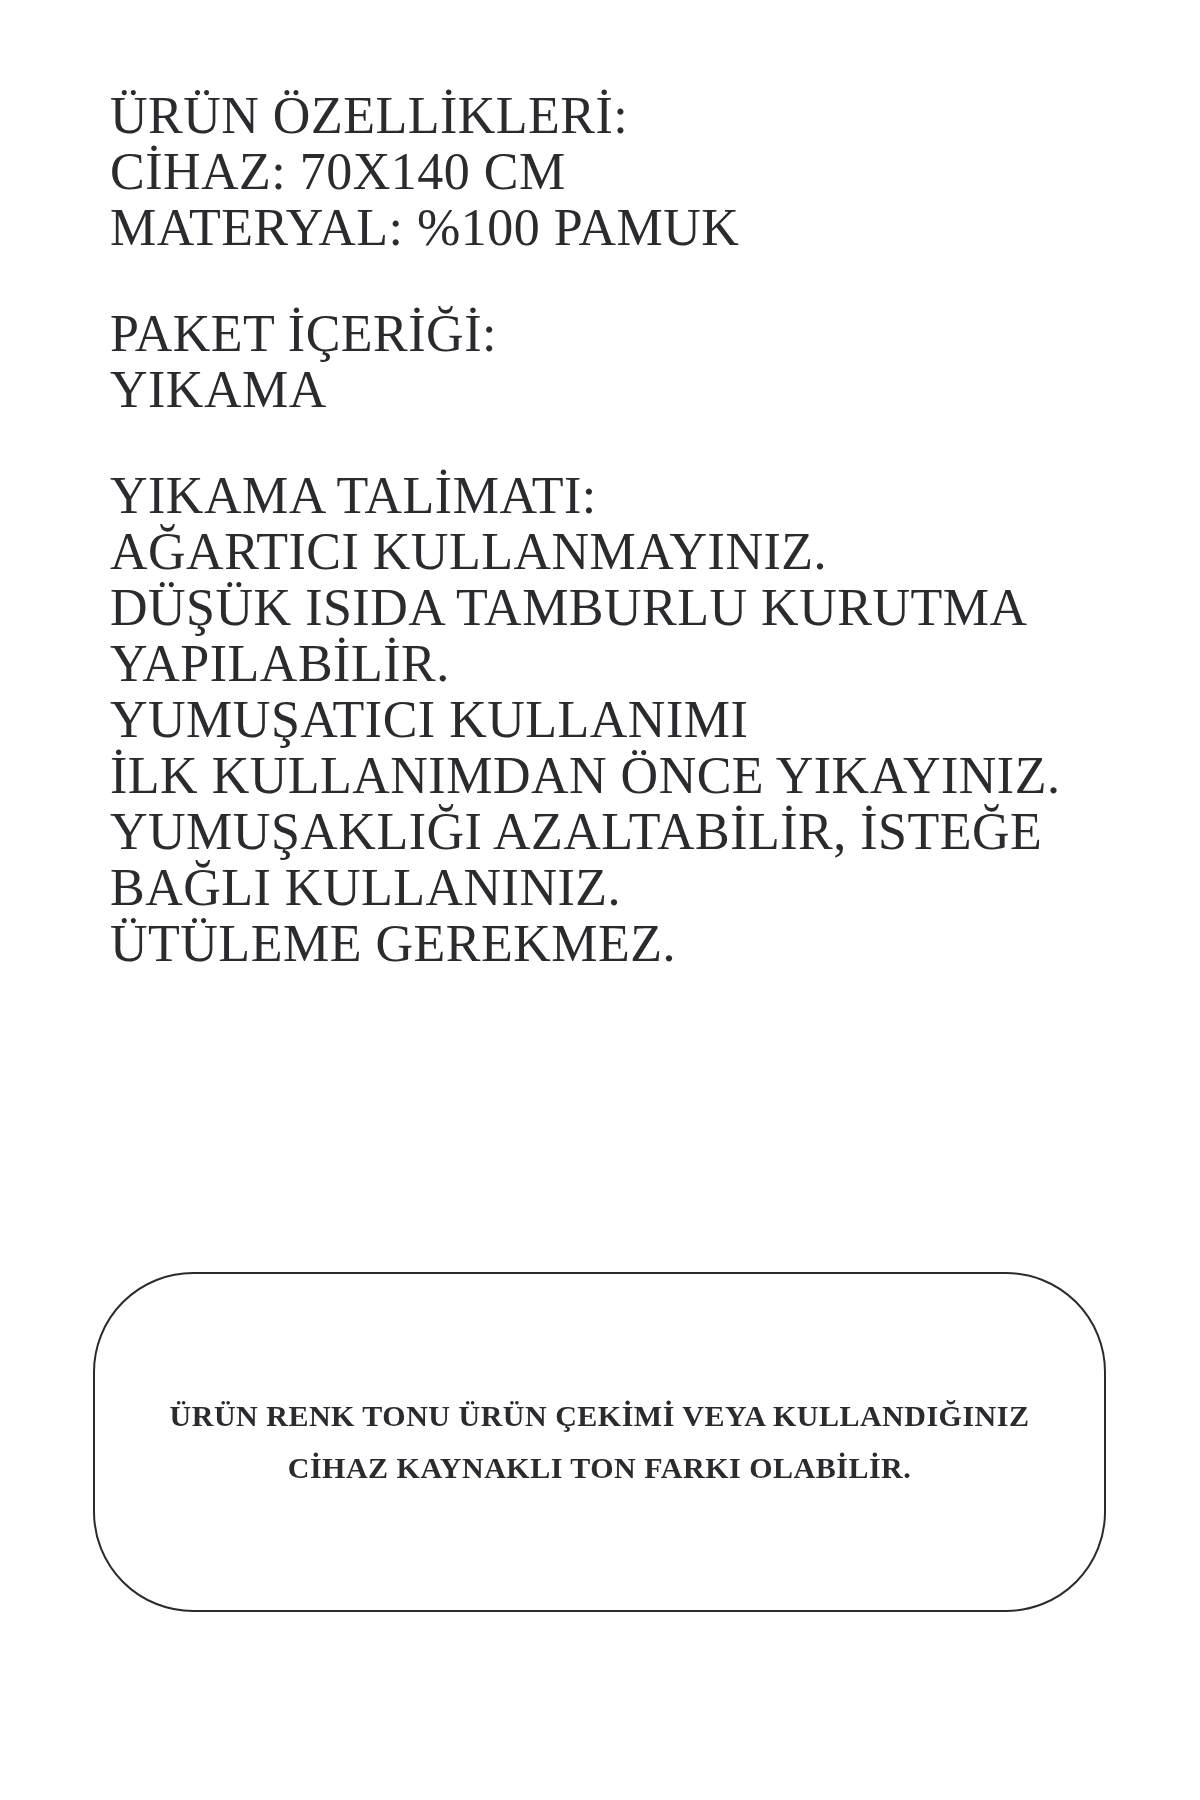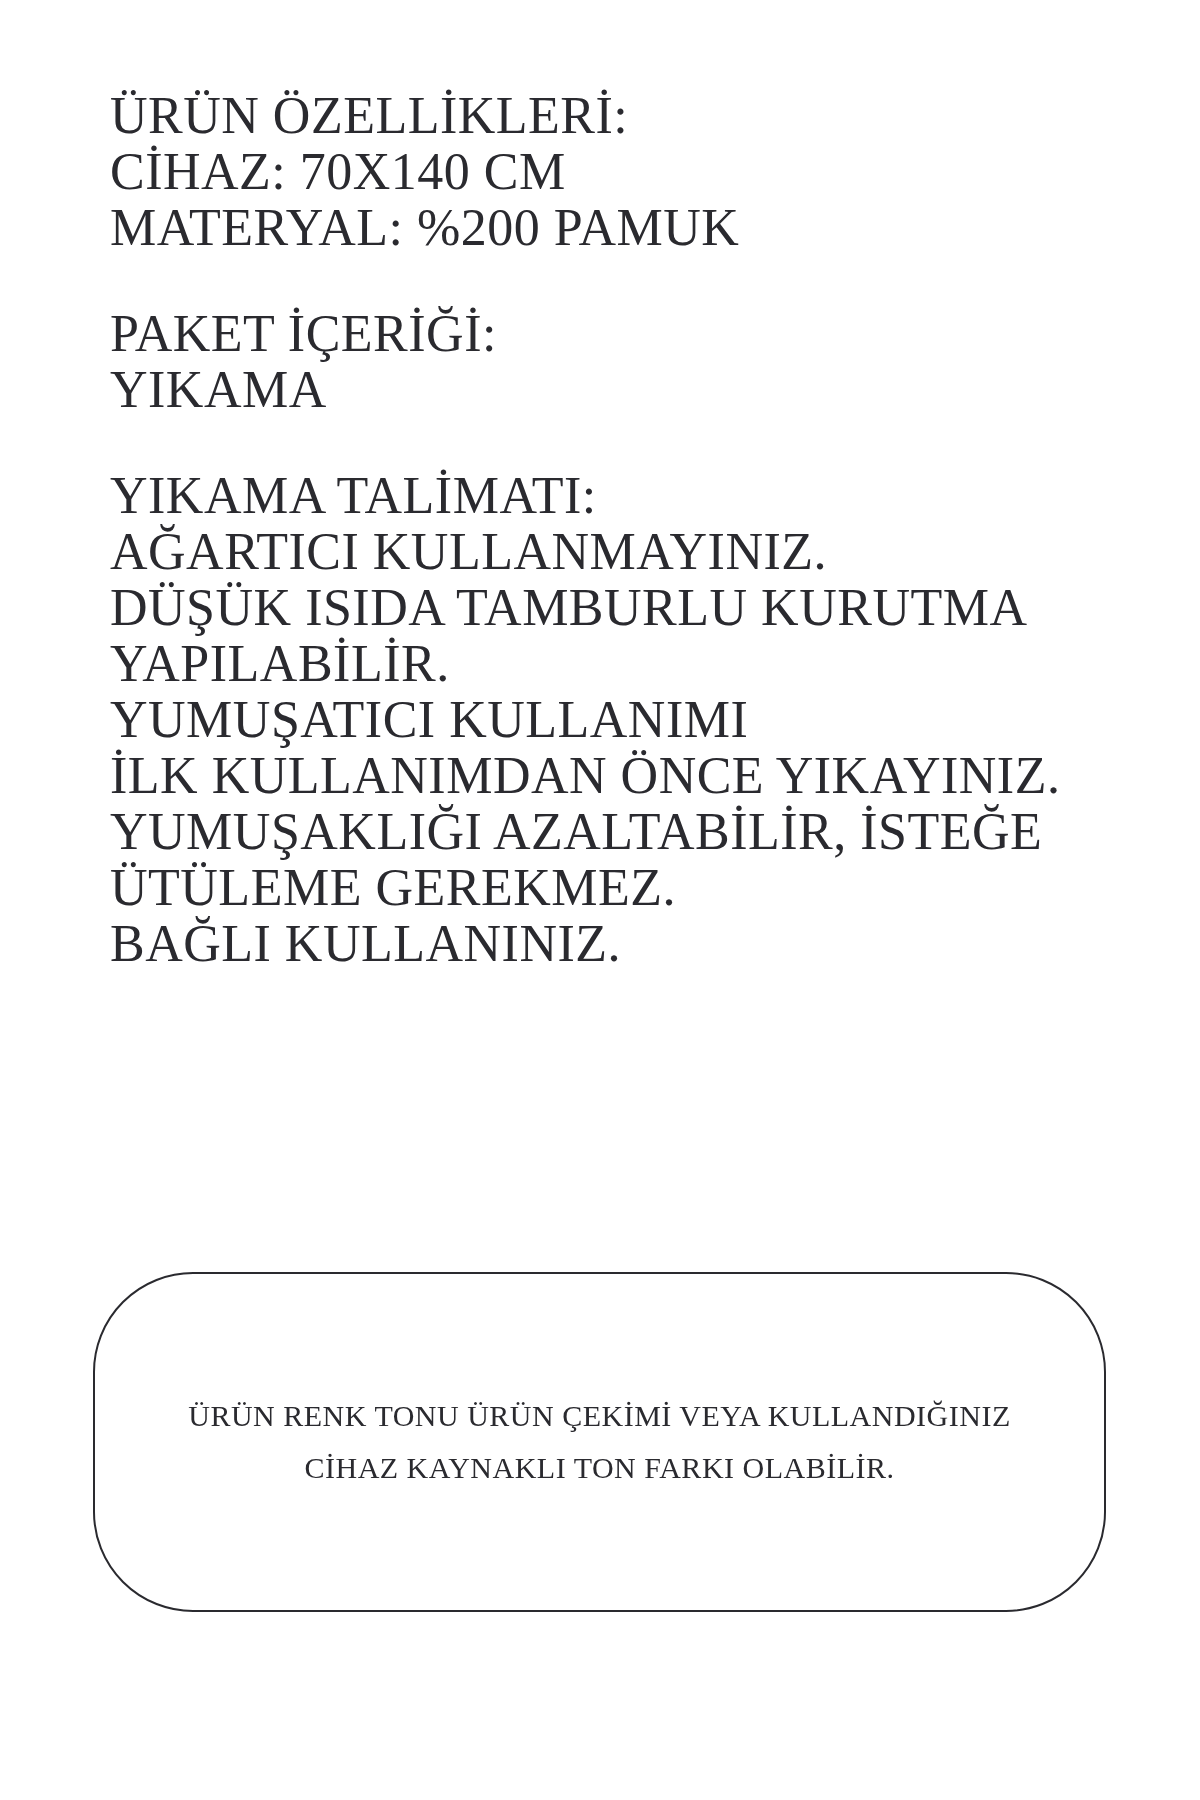--- a/index.html
+++ b/index.html
@@ -45,49 +45,49 @@
     align-items: center;
     justify-content: center;
     gap: 8px;
   }
   .disclaimer-line {
     font-size: 30px;
     line-height: 44px;
     letter-spacing: 0.5px;
     white-space: nowrap;
     text-align: right;
-    font-weight: 400;
+    font-weight: 700;
   }
 </style>
 </head>
 <body>
 
 <div class="content">
 
   <div class="paragraph">
     <div class="line">ÜRÜN ÖZELLİKLERİ:</div>
     <div class="line">CİHAZ: 70X140 CM</div>
-    <div class="line">MATERYAL: %200 PAMUK</div>
+    <div class="line">MATERYAL: %100 PAMUK</div>
   </div>
 
   <div class="paragraph">
     <div class="line">PAKET İÇERİĞİ:</div>
     <div class="line">YIKAMA</div>
   </div>
 
   <div class="paragraph">
     <div class="line">YIKAMA TALİMATI:</div>
     <div class="line">AĞARTICI KULLANMAYINIZ.</div>
     <div class="line">DÜŞÜK ISIDA TAMBURLU KURUTMA</div>
     <div class="line">YAPILABİLİR.</div>
     <div class="line">YUMUŞATICI KULLANIMI</div>
     <div class="line">İLK KULLANIMDAN ÖNCE YIKAYINIZ.</div>
     <div class="line">YUMUŞAKLIĞI AZALTABİLİR, İSTEĞE</div>
+    <div class="line">BAĞLI KULLANINIZ.</div>
     <div class="line">ÜTÜLEME GEREKMEZ.</div>
-    <div class="line">BAĞLI KULLANINIZ.</div>
   </div>
 
 </div>
 
 <div class="disclaimer-box">
   <div class="disclaimer-line">ÜRÜN RENK TONU ÜRÜN ÇEKİMİ VEYA KULLANDIĞINIZ</div>
   <div class="disclaimer-line">CİHAZ KAYNAKLI TON FARKI OLABİLİR.</div>
 </div>
 
 </body></html>

